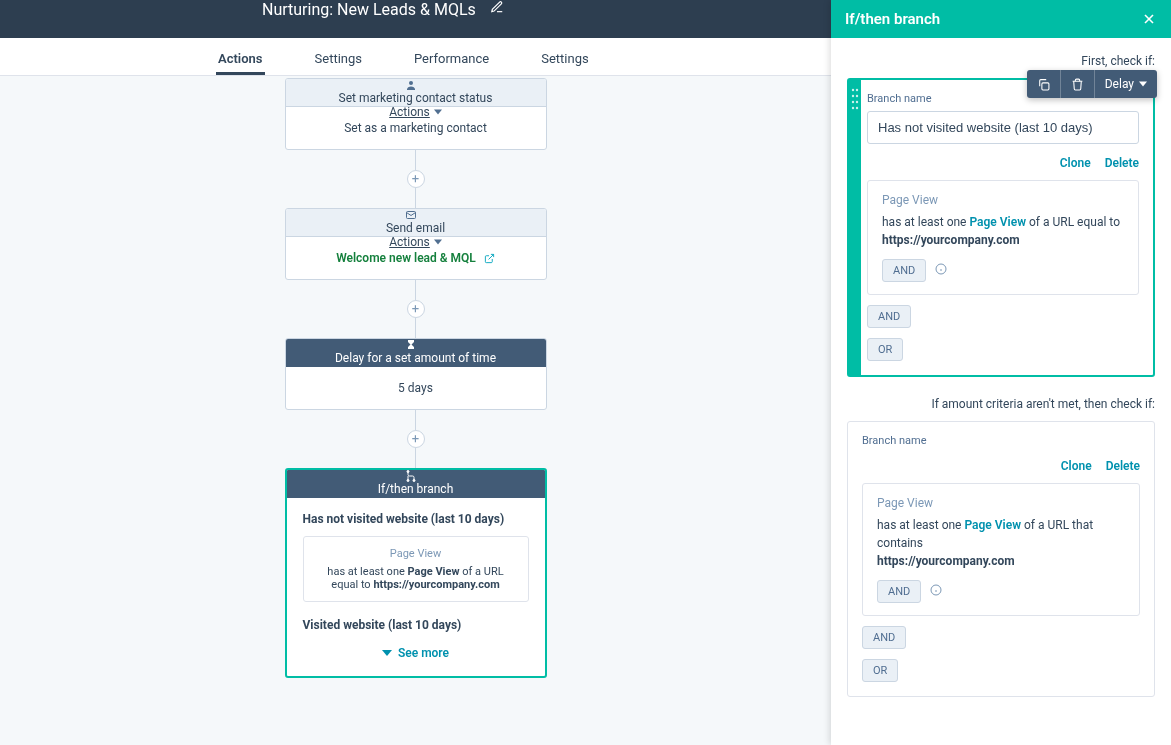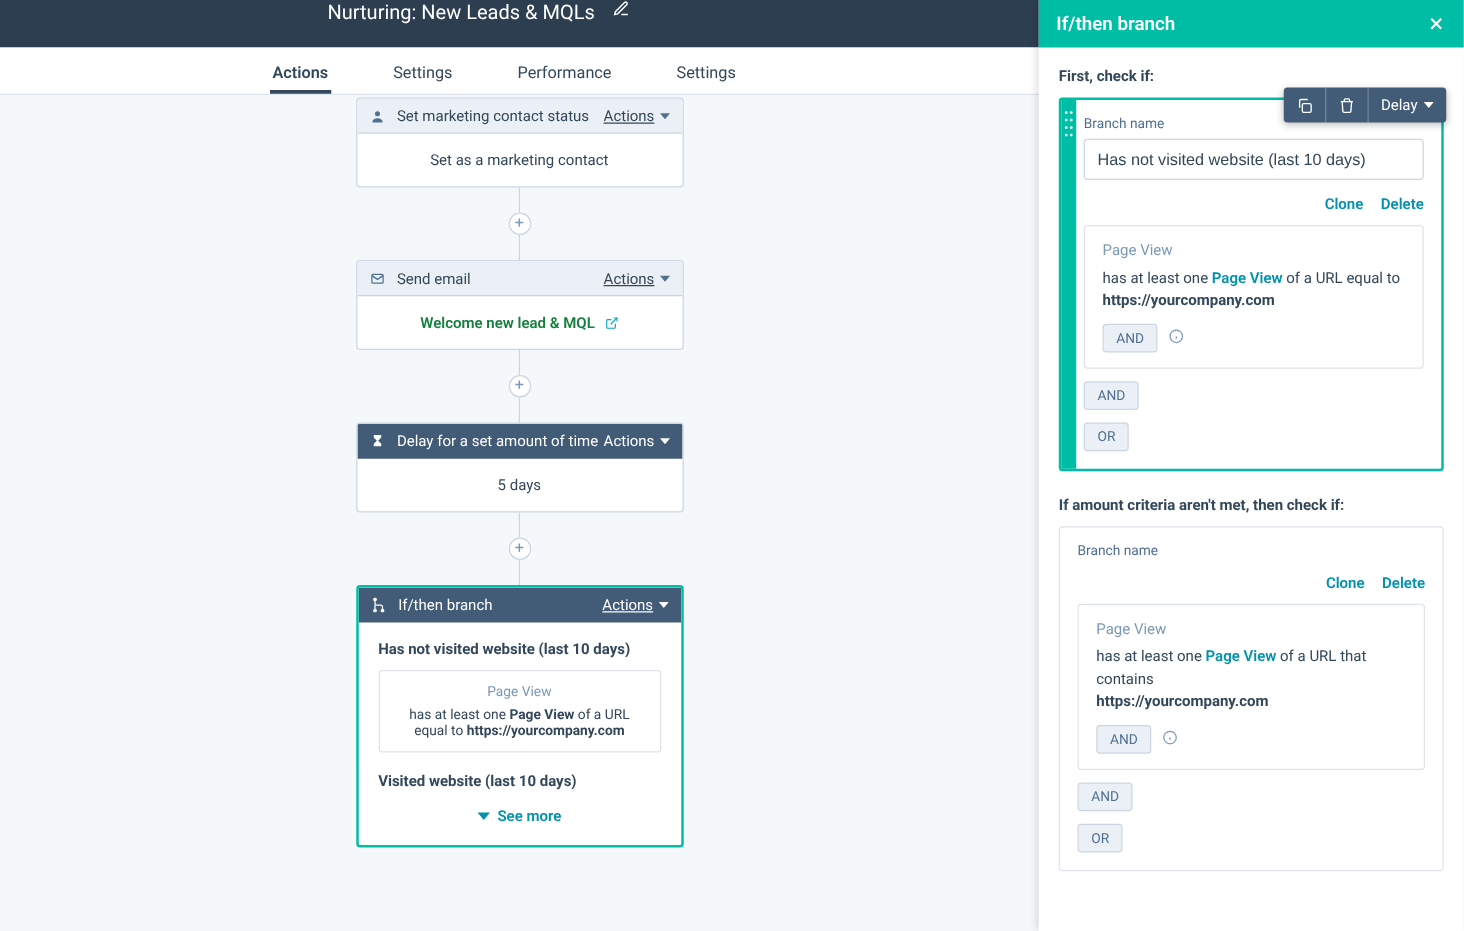--- a/index.html
+++ b/index.html
@@ -83,20 +83,21 @@
   }
   .card-head {
     height:28px;
     background:#eaf0f6;
     border-bottom:1px solid #cbd6e2;
     display:flex;
     align-items:center;
     padding:0 10px;
     color:#33475b;
     font-size:12px;
+    flex-direction:column;
   }
   .card-head.dark {
     background:#425b76;
     color:#fff;
     border:none;
   }
   .card-head .ic { width:14px; display:inline-flex; margin-right:8px; }
   .card-head .ttl { flex:1; }
   .card-head .act {
     font-size:12px;
@@ -205,21 +206,21 @@
     z-index:5;
   }
   .toolbar-float .tf-btn {
     padding:7px 10px;
     border-right:1px solid rgba(255,255,255,.25);
     cursor:pointer;
     display:flex; align-items:center; gap:5px;
   }
   .toolbar-float .tf-btn:last-child { border-right:none; }
 
-  .sp-section-label { font-weight:700; margin-bottom:10px; }
+  .sp-section-label { font-weight:400; margin-bottom:10px;text-align:right; }
 
   .branch-edit {
     border:1px solid #dfe3eb;
     border-radius:3px;
     position:relative;
     padding:12px 14px 14px 18px;
     margin-bottom:20px;
   }
   .branch-edit.active {
     border:2px solid #00bda5;

